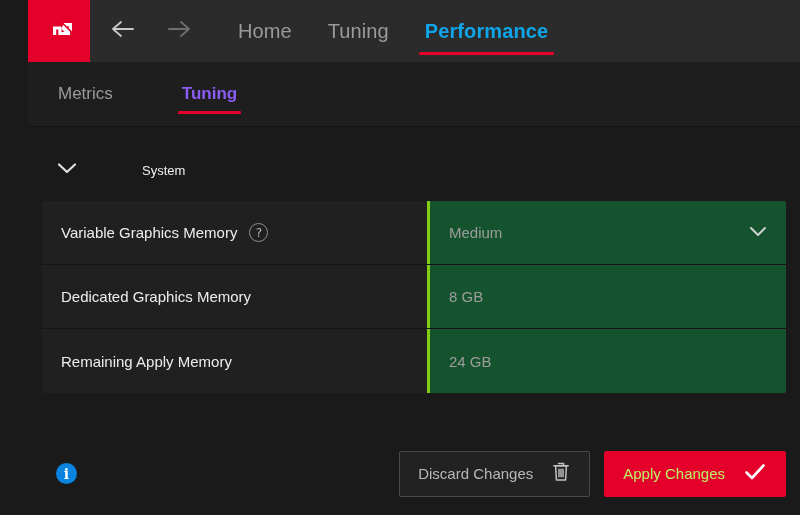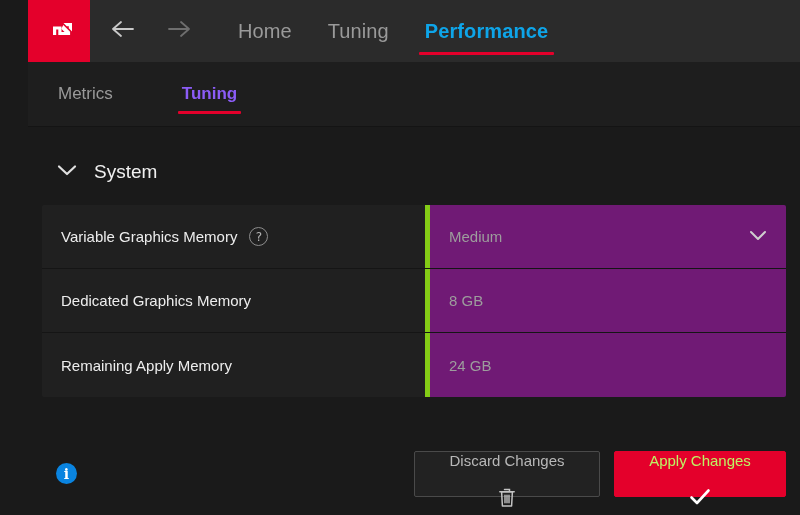--- a/index.html
+++ b/index.html
@@ -143,22 +143,23 @@
 
   .section-header {
     display: flex;
     align-items: center;
     gap: 16px;
     padding: 34px 0 22px 14px;
     cursor: pointer;
   }
 
   .section-title {
-    font-size: 19px;
+    font-size: 13px;
     color: #f0f0f0;
+    margin-left: 48px;
   }
 
   
   .settings-table {
     border-radius: 2px;
     overflow: hidden;
   }
 
   .row {
     display: flex;
@@ -170,31 +171,31 @@
   .row:last-child { border-bottom: none; }
 
   .row-label {
     width: 388px;
     flex: 0 0 388px;
     background: #202020;
     display: flex;
     align-items: center;
     padding-left: 19px;
     gap: 12px;
-    border-right: 5px solid #84cc16;
+    border-right: 3px solid #84cc16;
   }
 
   .row-label-text {
     font-size: 15px;
     color: #ededed;
   }
 
   .row-value {
     flex: 1 1 auto;
-    background: #701a75;
+    background: #14532d;
     display: flex;
     align-items: center;
     padding: 0 18px 0 19px;
     justify-content: space-between;
   }
 
   .row-value-text {
     font-size: 15px;
     color: #9d9d9d;
   }
@@ -268,21 +269,20 @@
   .btn {
     height: 46px;
     display: flex;
     align-items: center;
     gap: 18px;
     padding: 0 18px;
     font-size: 15px;
     cursor: pointer;
     border-radius: 2px;
     user-select: none;
-    flex-direction: column;
   }
 
   .btn-discard {
     background: #222222;
     border: 1px solid #4a4a4a;
     color: #b8b8b8;
     min-width: 186px;
     justify-content: space-between;
   }
 

